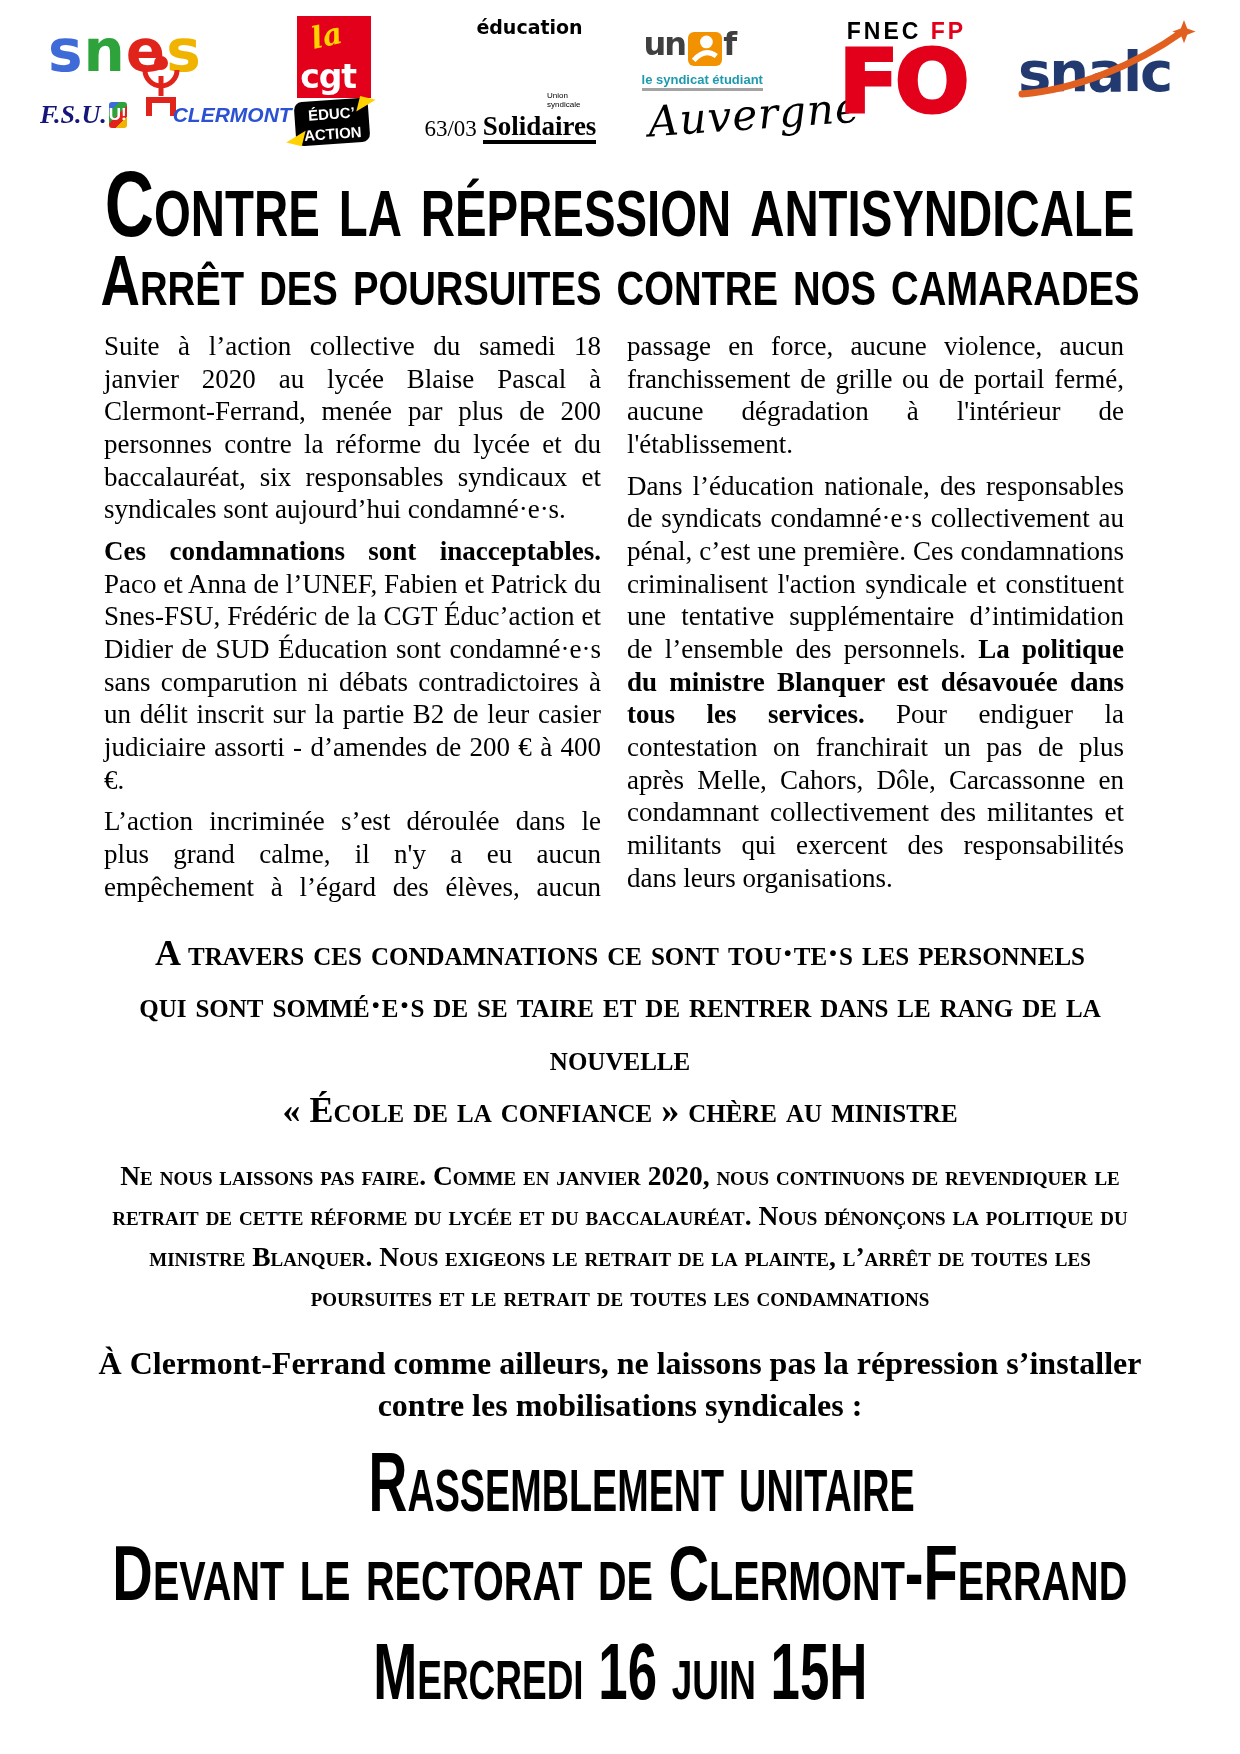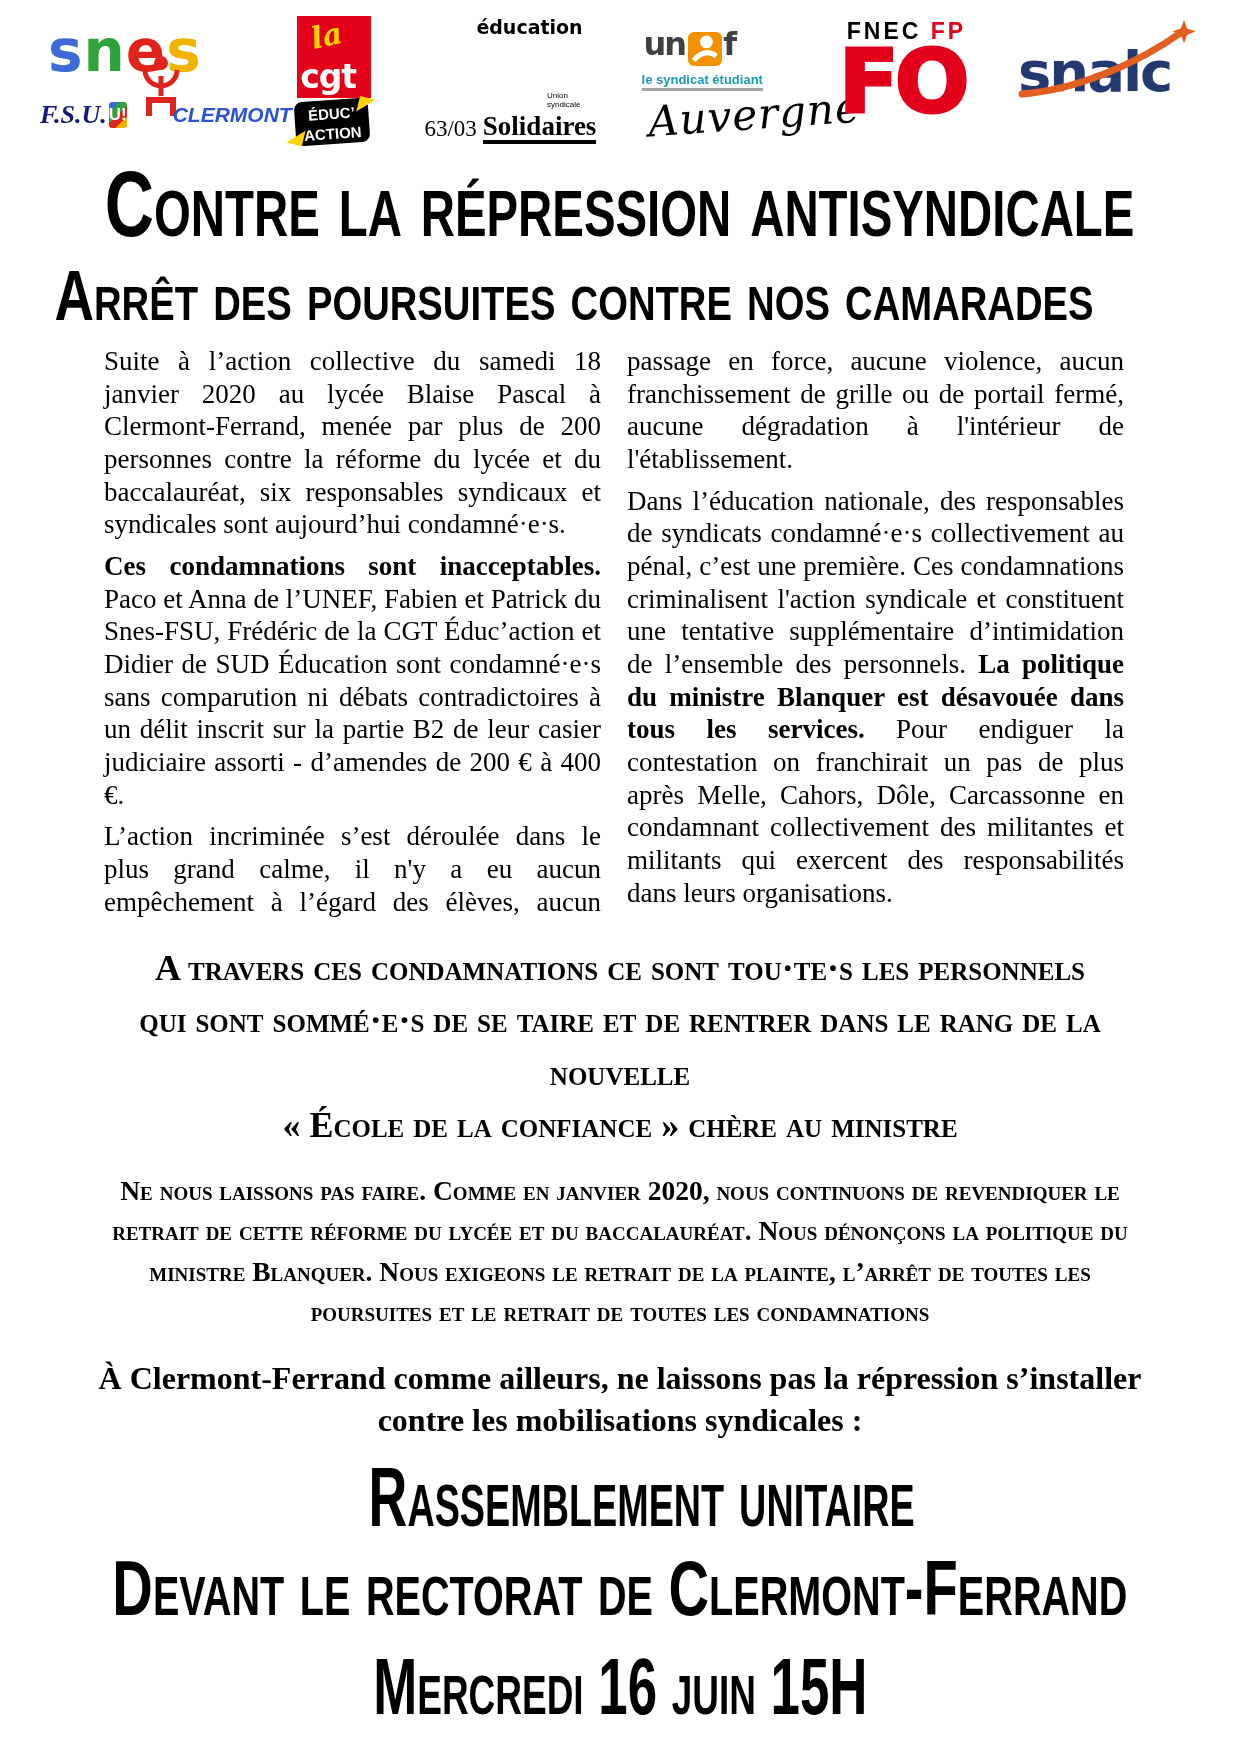--- a/index.html
+++ b/index.html
@@ -79,21 +79,21 @@
   .snalc-word{position:absolute;top:28px;left:4px;font-family:"DejaVu Sans",sans-serif;
               font-weight:700;font-size:56px;line-height:1;color:#233a70;letter-spacing:-2px;}
   .snalc-svg{position:absolute;top:0;left:0;}
 
   
   .impact-line{display:flex;justify-content:center;align-items:flex-start;overflow:visible;}
   .impact{display:inline-block;font-family:"Liberation Sans",sans-serif;font-weight:700;
           font-variant:small-caps;white-space:nowrap;line-height:1;transform-origin:50% 0;}
   .t1{height:84px;margin-top:10px;}
   .t1 .impact{font-size:92px;transform:scaleX(.74);}
-  .t2{height:66px;margin-top:19px;justify-content:flex-end;}
+  .t2{height:66px;margin-top:4px;}
   .t2 .impact{font-size:70px;transform:scaleX(.78);}
 
   
   .article{margin:18px 116px 0 104px;column-count:2;column-gap:26px;
            font-size:27px;line-height:1.21;text-align:justify;}
   .article p{margin:0 0 9px 0;}
   .article p span.b{font-weight:700;}
 
   
   .callout1{width:980px;margin:24px auto 0;text-align:center;font-weight:700;

